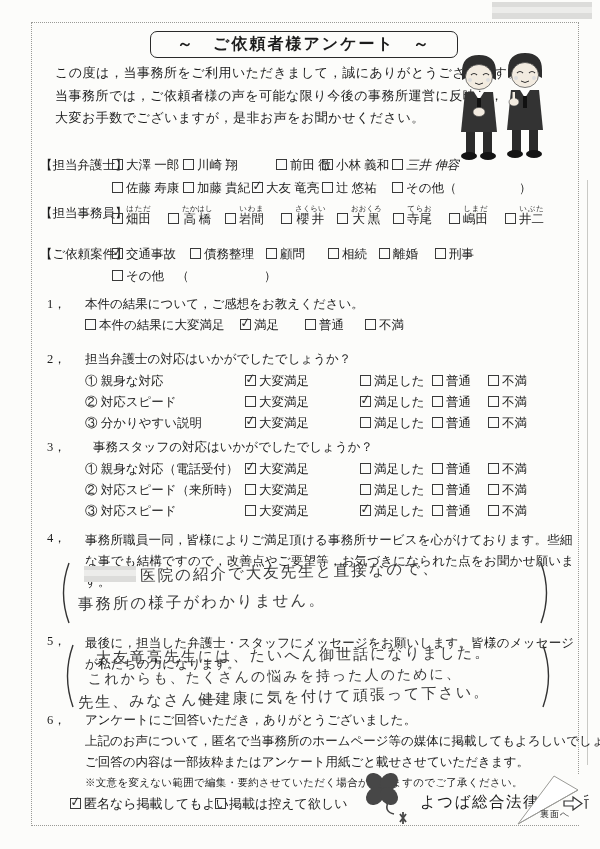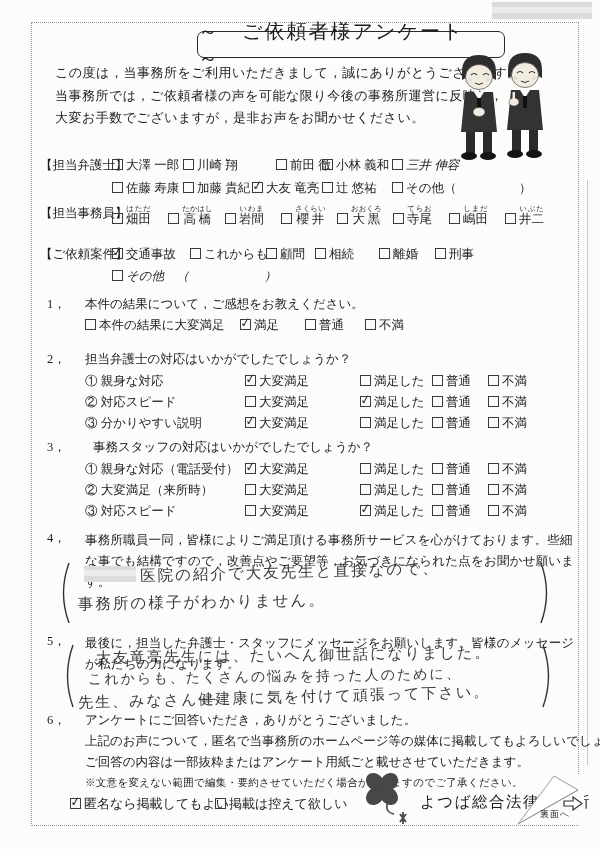--- a/index.html
+++ b/index.html
@@ -17,21 +17,21 @@
   .edge-line{left:587px;top:180px;width:1px;height:585px;background:#c9c9c5;}
   .mosaic{
     background-image:
       repeating-linear-gradient(0deg,#dcdcda 0 6px,#ececea 6px 12px),
       repeating-linear-gradient(90deg,rgba(200,200,198,.55) 0 7px,rgba(240,240,238,.55) 7px 14px);
   }
   .title-box{
     left:150px;top:31px;width:306px;height:25px;
     border:1.6px solid #2a2a2a;border-radius:7px;
     display:flex;align-items:center;justify-content:center;
-    font-size:20px;font-weight:normal;letter-spacing:2px;margin-left:47px;
+    font-size:16px;font-weight:bold;letter-spacing:2px;
   }
   .intro div{font-size:13px;line-height:22.5px;letter-spacing:.5px;}
   .sec-label{font-weight:normal;}
   .cb{
     display:inline-block;box-sizing:border-box;width:11px;height:11px;
     border:1.2px solid #3a3a3a;margin-right:3px;vertical-align:-1px;
     position:relative;background:transparent;
   }
   .cb.checked{overflow:visible;}
   .cb.checked .mark{
@@ -131,28 +131,28 @@
   <span class="pos" style="left:241px;top:9px;"><span class="cb"></span><ruby><span>櫻井</span><rt>さくらい</rt></ruby></span>
   <span class="pos" style="left:297px;top:9px;"><span class="cb"></span><ruby><span>大黒</span><rt>おおくろ</rt></ruby></span>
   <span class="pos" style="left:353px;top:9px;"><span class="cb"></span><ruby><span>寺尾</span><rt>てらお</rt></ruby></span>
   <span class="pos" style="left:409px;top:9px;"><span class="cb"></span><ruby><span>嶋田</span><rt>しまだ</rt></ruby></span>
   <span class="pos" style="left:465px;top:9px;"><span class="cb"></span><ruby><span>井二</span><rt>いぶた</rt></ruby></span>
 </div>
 
 <div class="abs fs" style="left:40px;top:246px;height:17px;width:540px;">
   <span class="pos sec-label" style="left:0;">【ご依頼案件】</span>
   <span class="pos" style="left:72px;"><span class="cb checked"><span class="mark">✓</span></span><span>交通事故</span></span>
-  <span class="pos" style="left:150px;"><span class="cb"></span><span>これからも</span></span>
+  <span class="pos" style="left:150px;"><span class="cb"></span><span>債務整理</span></span>
   <span class="pos" style="left:226px;"><span class="cb"></span><span>顧問</span></span>
-  <span class="pos" style="left:275px;"><span class="cb"></span><span>相続</span></span>
+  <span class="pos" style="left:288px;"><span class="cb"></span><span>相続</span></span>
   <span class="pos" style="left:339px;"><span class="cb"></span><span>離婚</span></span>
   <span class="pos" style="left:395px;"><span class="cb"></span><span>刑事</span></span>
 </div>
 <div class="abs fs" style="left:40px;top:268px;height:17px;width:540px;">
-  <span class="pos" style="left:72px;font-style:italic;"><span class="cb"></span><span>その他　（　　　　　　）</span></span>
+  <span class="pos" style="left:72px;"><span class="cb"></span><span>その他　（　　　　　　）</span></span>
 </div>
 
 <span class="qnum fs" style="top:296px;">1，</span>
 <span class="qtext fs" style="top:296px;">本件の結果について，ご感想をお教えください。</span>
 <div class="optrow fs" style="top:317px;">
   <span style="width:155px;"><span class="cb"></span><span>本件の結果に大変満足</span></span>
   <span style="width:65px;"><span class="cb checked"><span class="mark">✓</span></span><span>満足</span></span>
   <span style="width:60px;"><span class="cb"></span><span>普通</span></span>
   <span><span class="cb"></span><span>不満</span></span>
 </div>
@@ -184,21 +184,21 @@
 <span class="qnum fs" style="top:439px;">3，</span>
 <span class="qtext fs" style="top:439px;margin-left:8px;">事務スタッフの対応はいかがでしたでしょうか？</span>
 <div class="optrow fs" style="top:461px;">
   <span class="lab"><span>①</span> <span>親身な対応（電話受付）</span></span>
   <span class="o1"><span class="cb checked"><span class="mark">✓</span></span><span>大変満足</span></span>
   <span class="o2"><span class="cb"></span><span>満足した</span></span>
   <span class="o3"><span class="cb"></span><span>普通</span></span>
   <span><span class="cb"></span><span>不満</span></span>
 </div>
 <div class="optrow fs" style="top:482px;">
-  <span class="lab"><span>②</span> <span>大変満足（来所時）</span></span>
+  <span class="lab"><span>②</span> <span>対応スピード（来所時）</span></span>
   <span class="o1"><span class="cb"></span><span>大変満足</span></span>
   <span class="o2"><span class="cb"></span><span>満足した</span></span>
   <span class="o3"><span class="cb"></span><span>普通</span></span>
   <span><span class="cb"></span><span>不満</span></span>
 </div>
 <div class="optrow fs" style="top:503px;">
   <span class="lab"><span>③</span> <span>対応スピード</span></span>
   <span class="o1"><span class="cb"></span><span>大変満足</span></span>
   <span class="o2"><span class="cb checked"><span class="mark">✓</span></span><span>満足した</span></span>
   <span class="o3"><span class="cb"></span><span>普通</span></span>

